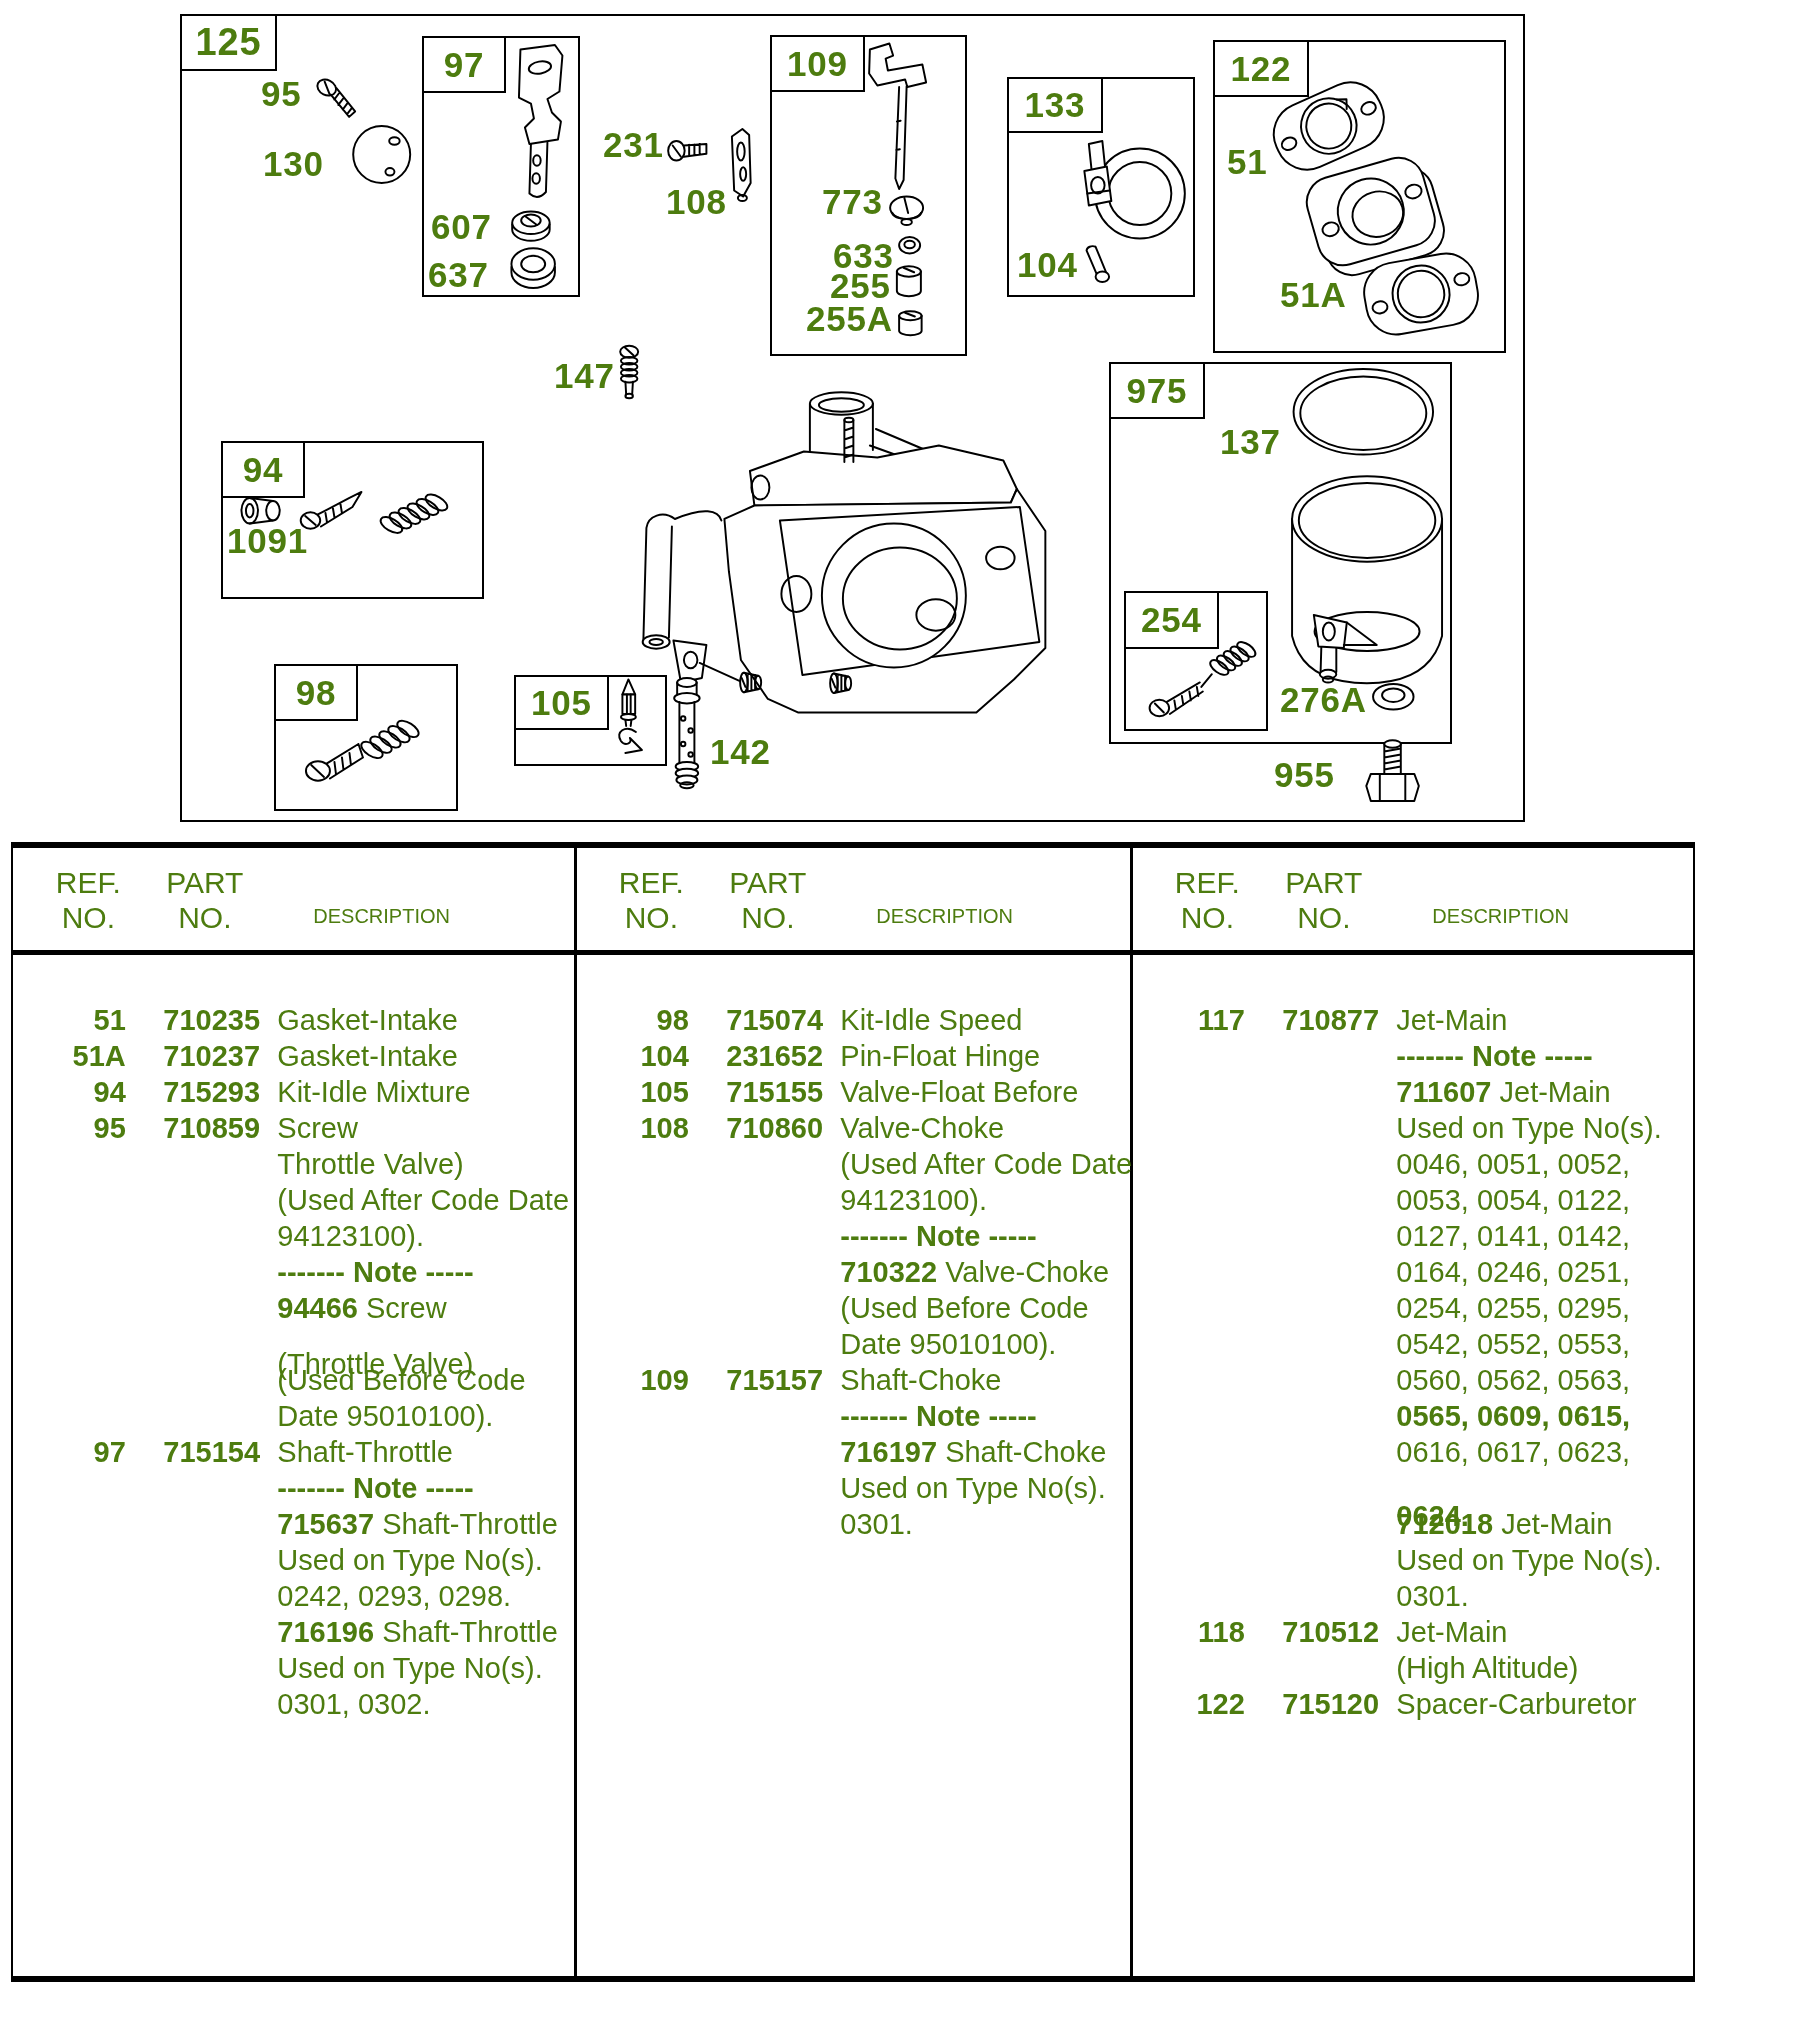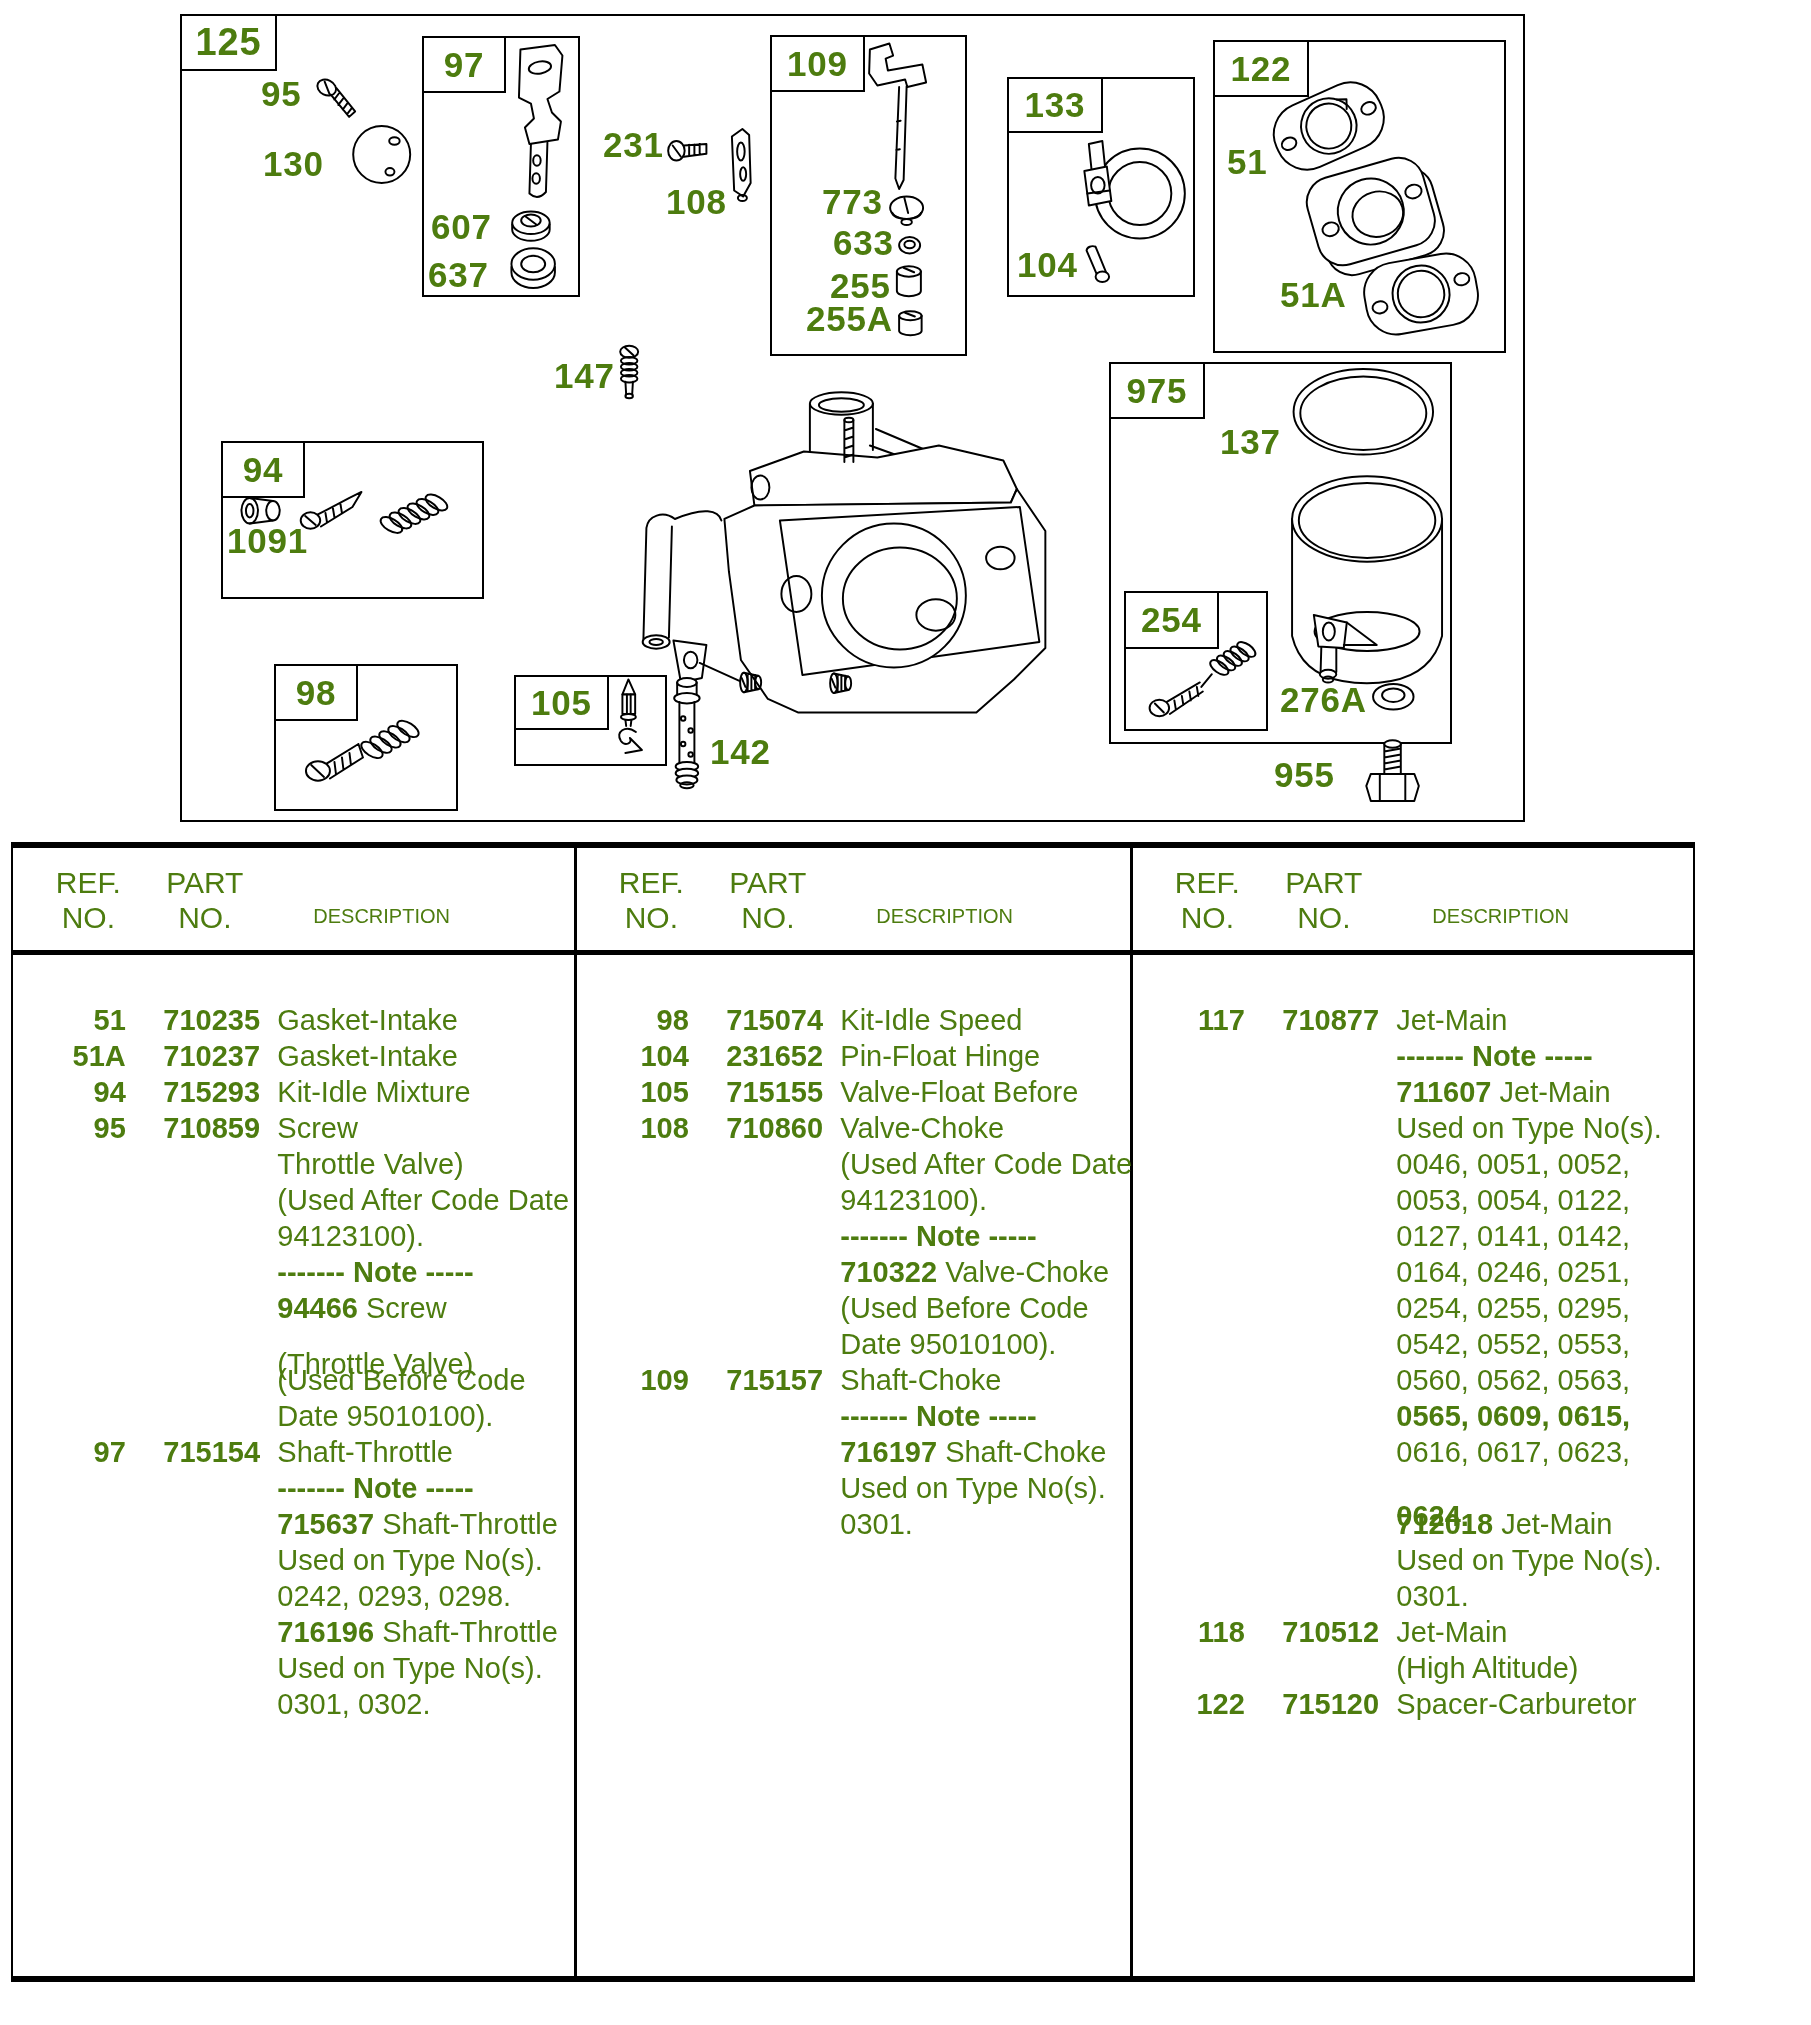--- a/index.html
+++ b/index.html
@@ -81,21 +81,21 @@
       <span>105</span>
     </div>
 
   <div class="callout" style="left:261px;top:74px;"><span>95</span></div>
   <div class="callout" style="left:263px;top:144px;"><span>130</span></div>
   <div class="callout" style="left:431px;top:207px;"><span>607</span></div>
   <div class="callout" style="left:428px;top:255px;"><span>637</span></div>
   <div class="callout" style="left:603px;top:125px;"><span>231</span></div>
   <div class="callout" style="left:666px;top:182px;"><span>108</span></div>
   <div class="callout" style="left:822px;top:182px;"><span>773</span></div>
-  <div class="callout" style="left:833px;top:223px;"><span>633</span></div>
+  <div class="callout" style="left:833px;top:236px;"><span>633</span></div>
   <div class="callout" style="left:830px;top:266px;"><span>255</span></div>
   <div class="callout" style="left:806px;top:299px;"><span>255A</span></div>
   <div class="callout" style="left:1017px;top:245px;"><span>104</span></div>
   <div class="callout" style="left:1227px;top:142px;"><span>51</span></div>
   <div class="callout" style="left:1280px;top:275px;"><span>51A</span></div>
   <div class="callout" style="left:1220px;top:422px;"><span>137</span></div>
   <div class="callout" style="left:554px;top:356px;"><span>147</span></div>
   <div class="callout" style="left:746px;top:635px;"><span>117</span></div>
   <div class="callout" style="left:836px;top:635px;"><span>118</span></div>
   <div class="callout" style="left:710px;top:732px;"><span>142</span></div>

